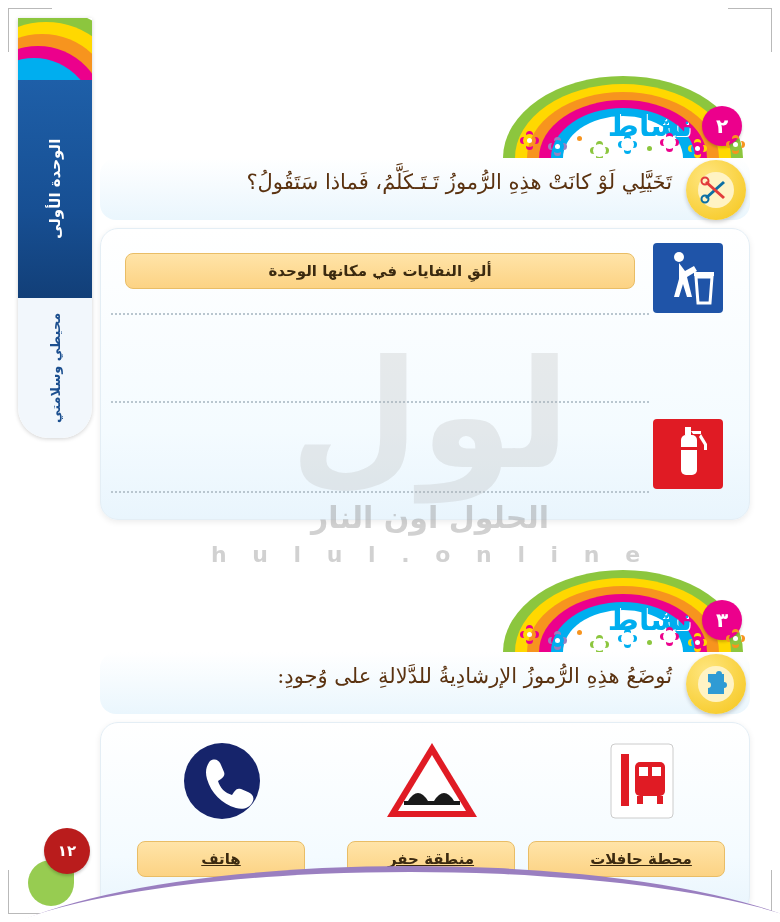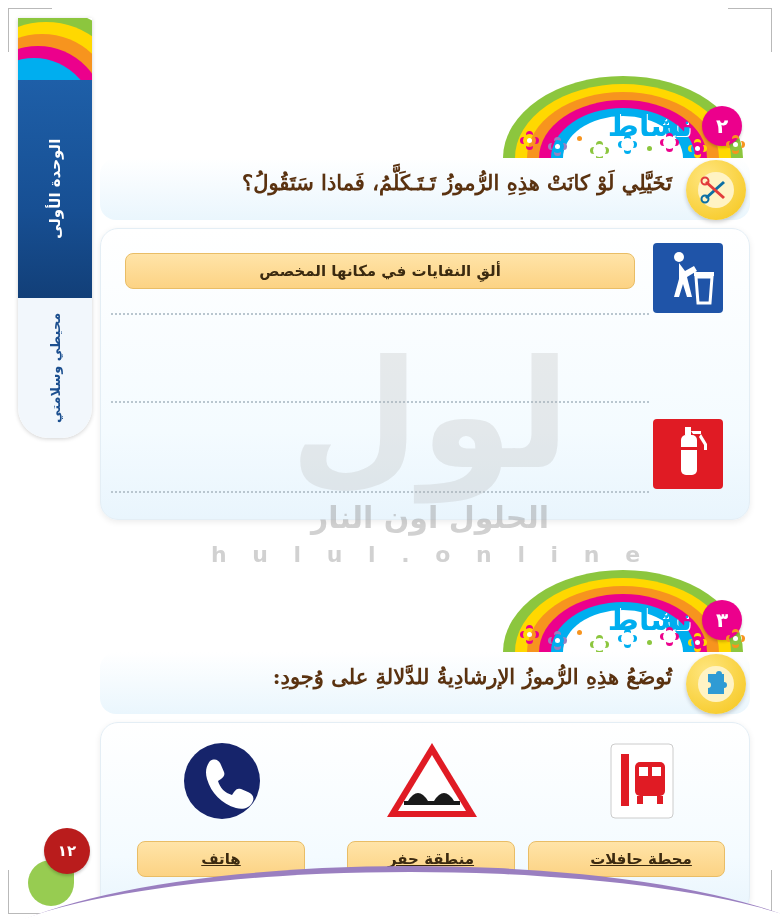--- a/index.html
+++ b/index.html
@@ -203,21 +203,21 @@
     border-radius: 16px;
     background: linear-gradient(180deg,#ffffff 0%, #eaf6fd 100%);
   }
   .qtext {
     position: absolute;
     right: 78px;
     left: 10px;
     top: 12px;
     text-align: right;
     font-size: 21px;
-    font-weight: bold;
+    font-weight: normal;
     color: #5a3210;
     font-family: "DejaVu Serif", "Liberation Serif", serif;
   }
   .qicon {
     position: absolute;
     right: 4px;
     top: 2px;
     width: 60px;
     height: 60px;
     border-radius: 50%;
@@ -490,21 +490,21 @@
     <div class="row r1">
       <div class="sym">
         <svg width="74" height="74" viewBox="0 0 74 74">
           <rect x="2" y="2" width="70" height="70" rx="4" fill="#1f54a8"></rect>
           <circle cx="28" cy="16" r="5" fill="#fff"></circle>
           <path d="M28 22 l0 16 l-5 18 h5 l4 -13 l4 13 h5 l-5 -20 l10 -6 l-3 -5 l-9 5 z" fill="#fff"></path>
           <path d="M45 36 h16 l-2 26 h-12 z" fill="none" stroke="#fff" stroke-width="3"></path>
           <rect x="43" y="31" width="20" height="4" fill="#fff"></rect>
         </svg>
       </div>
-      <div class="answer">ألقِ النفايات في مكانها المخصص</div>
+      <div class="answer">ألقِ النفايات في مكانها الوحدة</div>
     </div>
 
 
     <div class="row r3">
       <div class="sym">
         <svg width="74" height="74" viewBox="0 0 74 74">
           <rect x="2" y="2" width="70" height="70" rx="4" fill="#e01b24"></rect>
           <rect x="30" y="18" width="16" height="40" rx="5" fill="#fff"></rect>
           <rect x="34" y="10" width="6" height="8" fill="#fff"></rect>
           <path d="M40 14 h10 v3 h-8" fill="#fff"></path>

